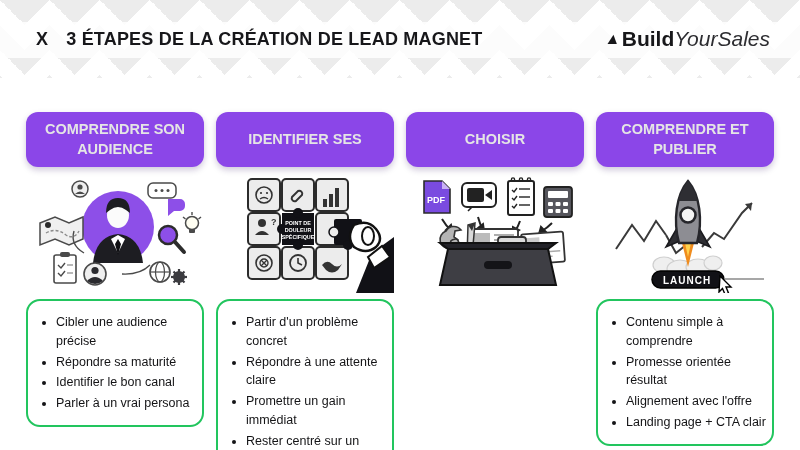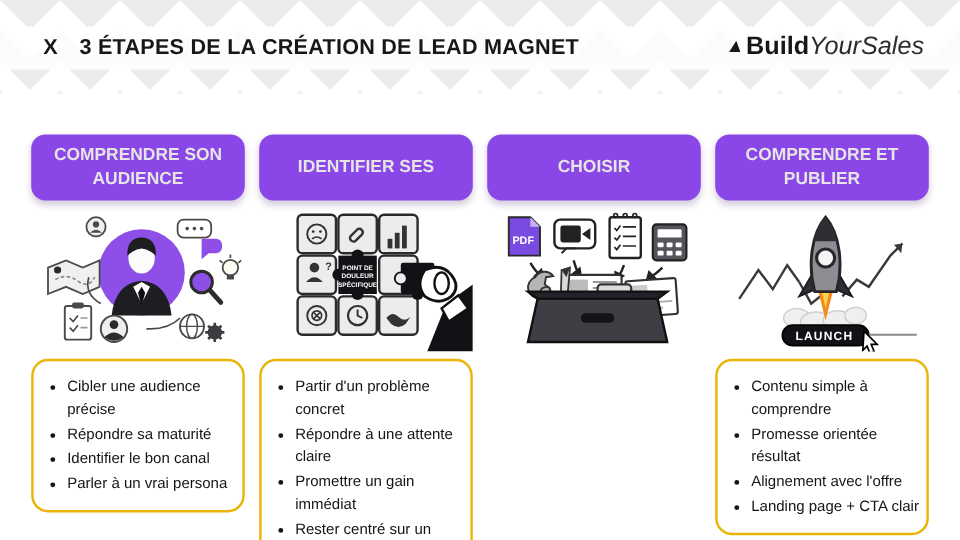--- a/index.html
+++ b/index.html
@@ -76,21 +76,21 @@
     padding: 6px 4px;
   }
   .illus {
     height: 124px;
     display: flex;
     align-items: center;
     justify-content: flex-end;
     margin: 4px 0 4px 0;
   }
   .list-box {
-    border: 2px solid #eab308;
+    border: 2px solid #22c55e;
     border-radius: 14px;
     background: #ffffff;
     padding: 10px 6px 10px 4px;
     min-height: 94px;
   }
   .list-box ul { margin: 0; padding-left: 24px; }
   .list-box li {
     font-size: 12.5px;
     line-height: 1.5;
     margin: 2px 0;

